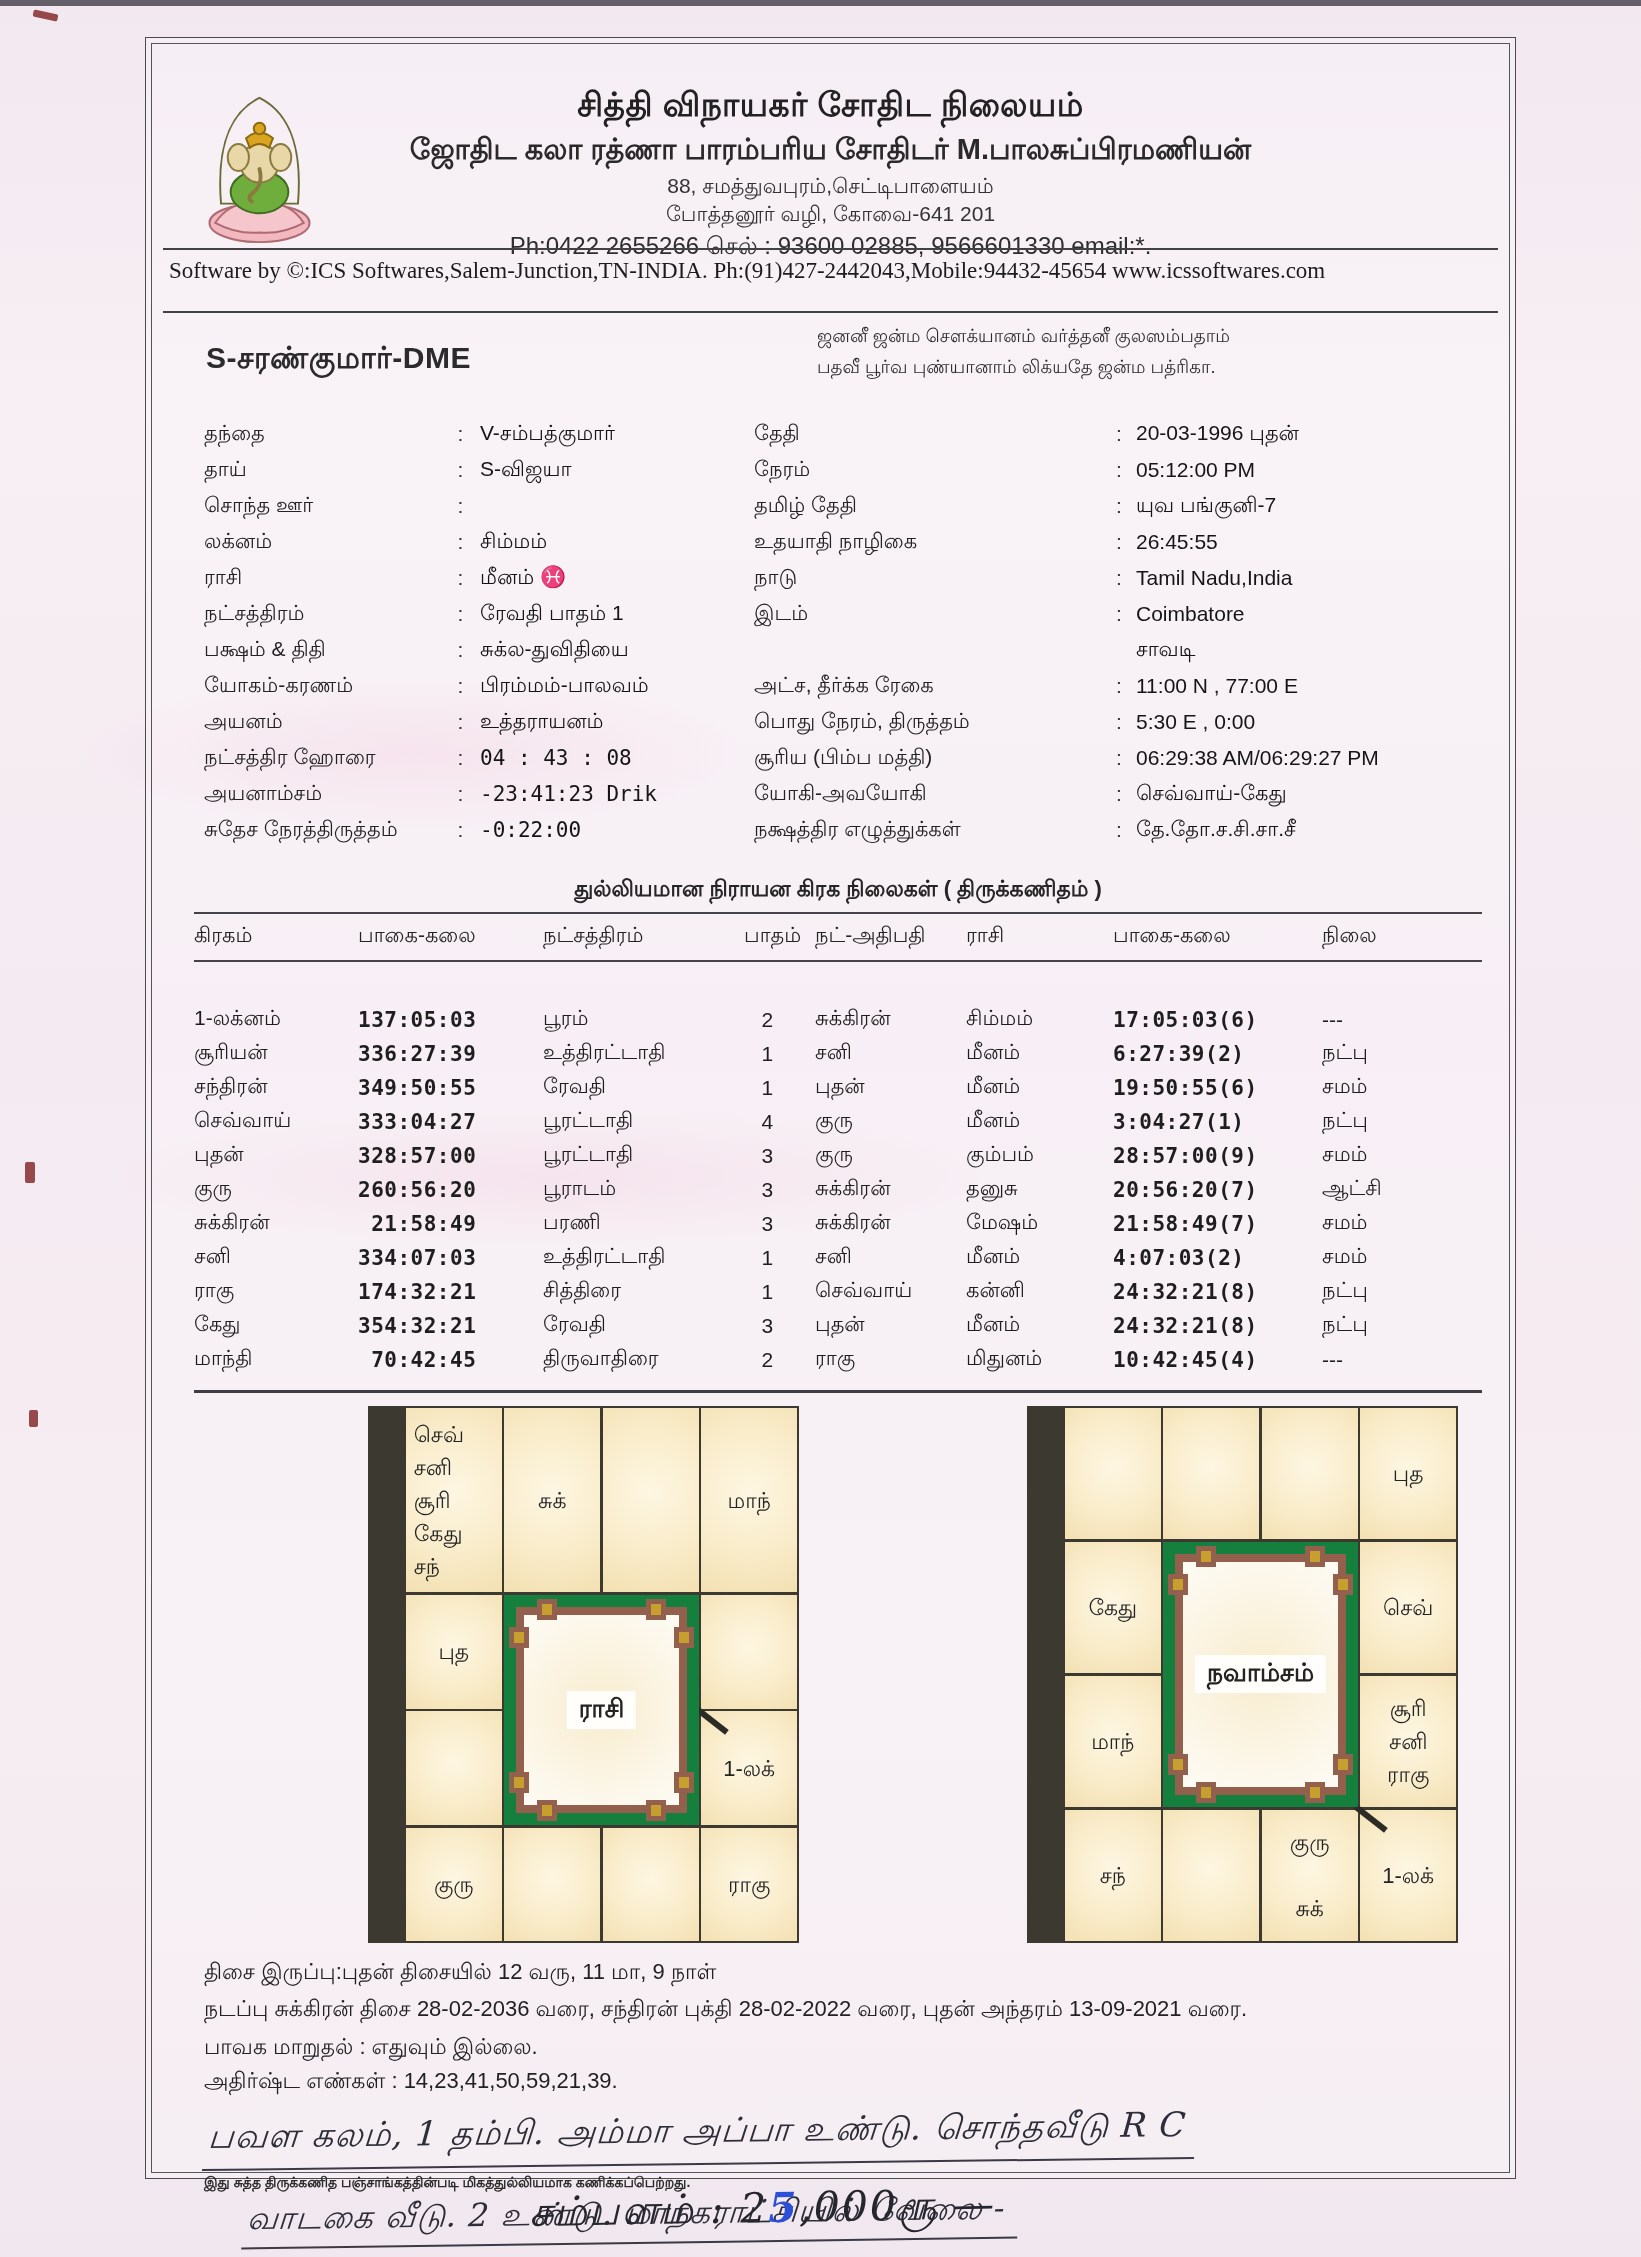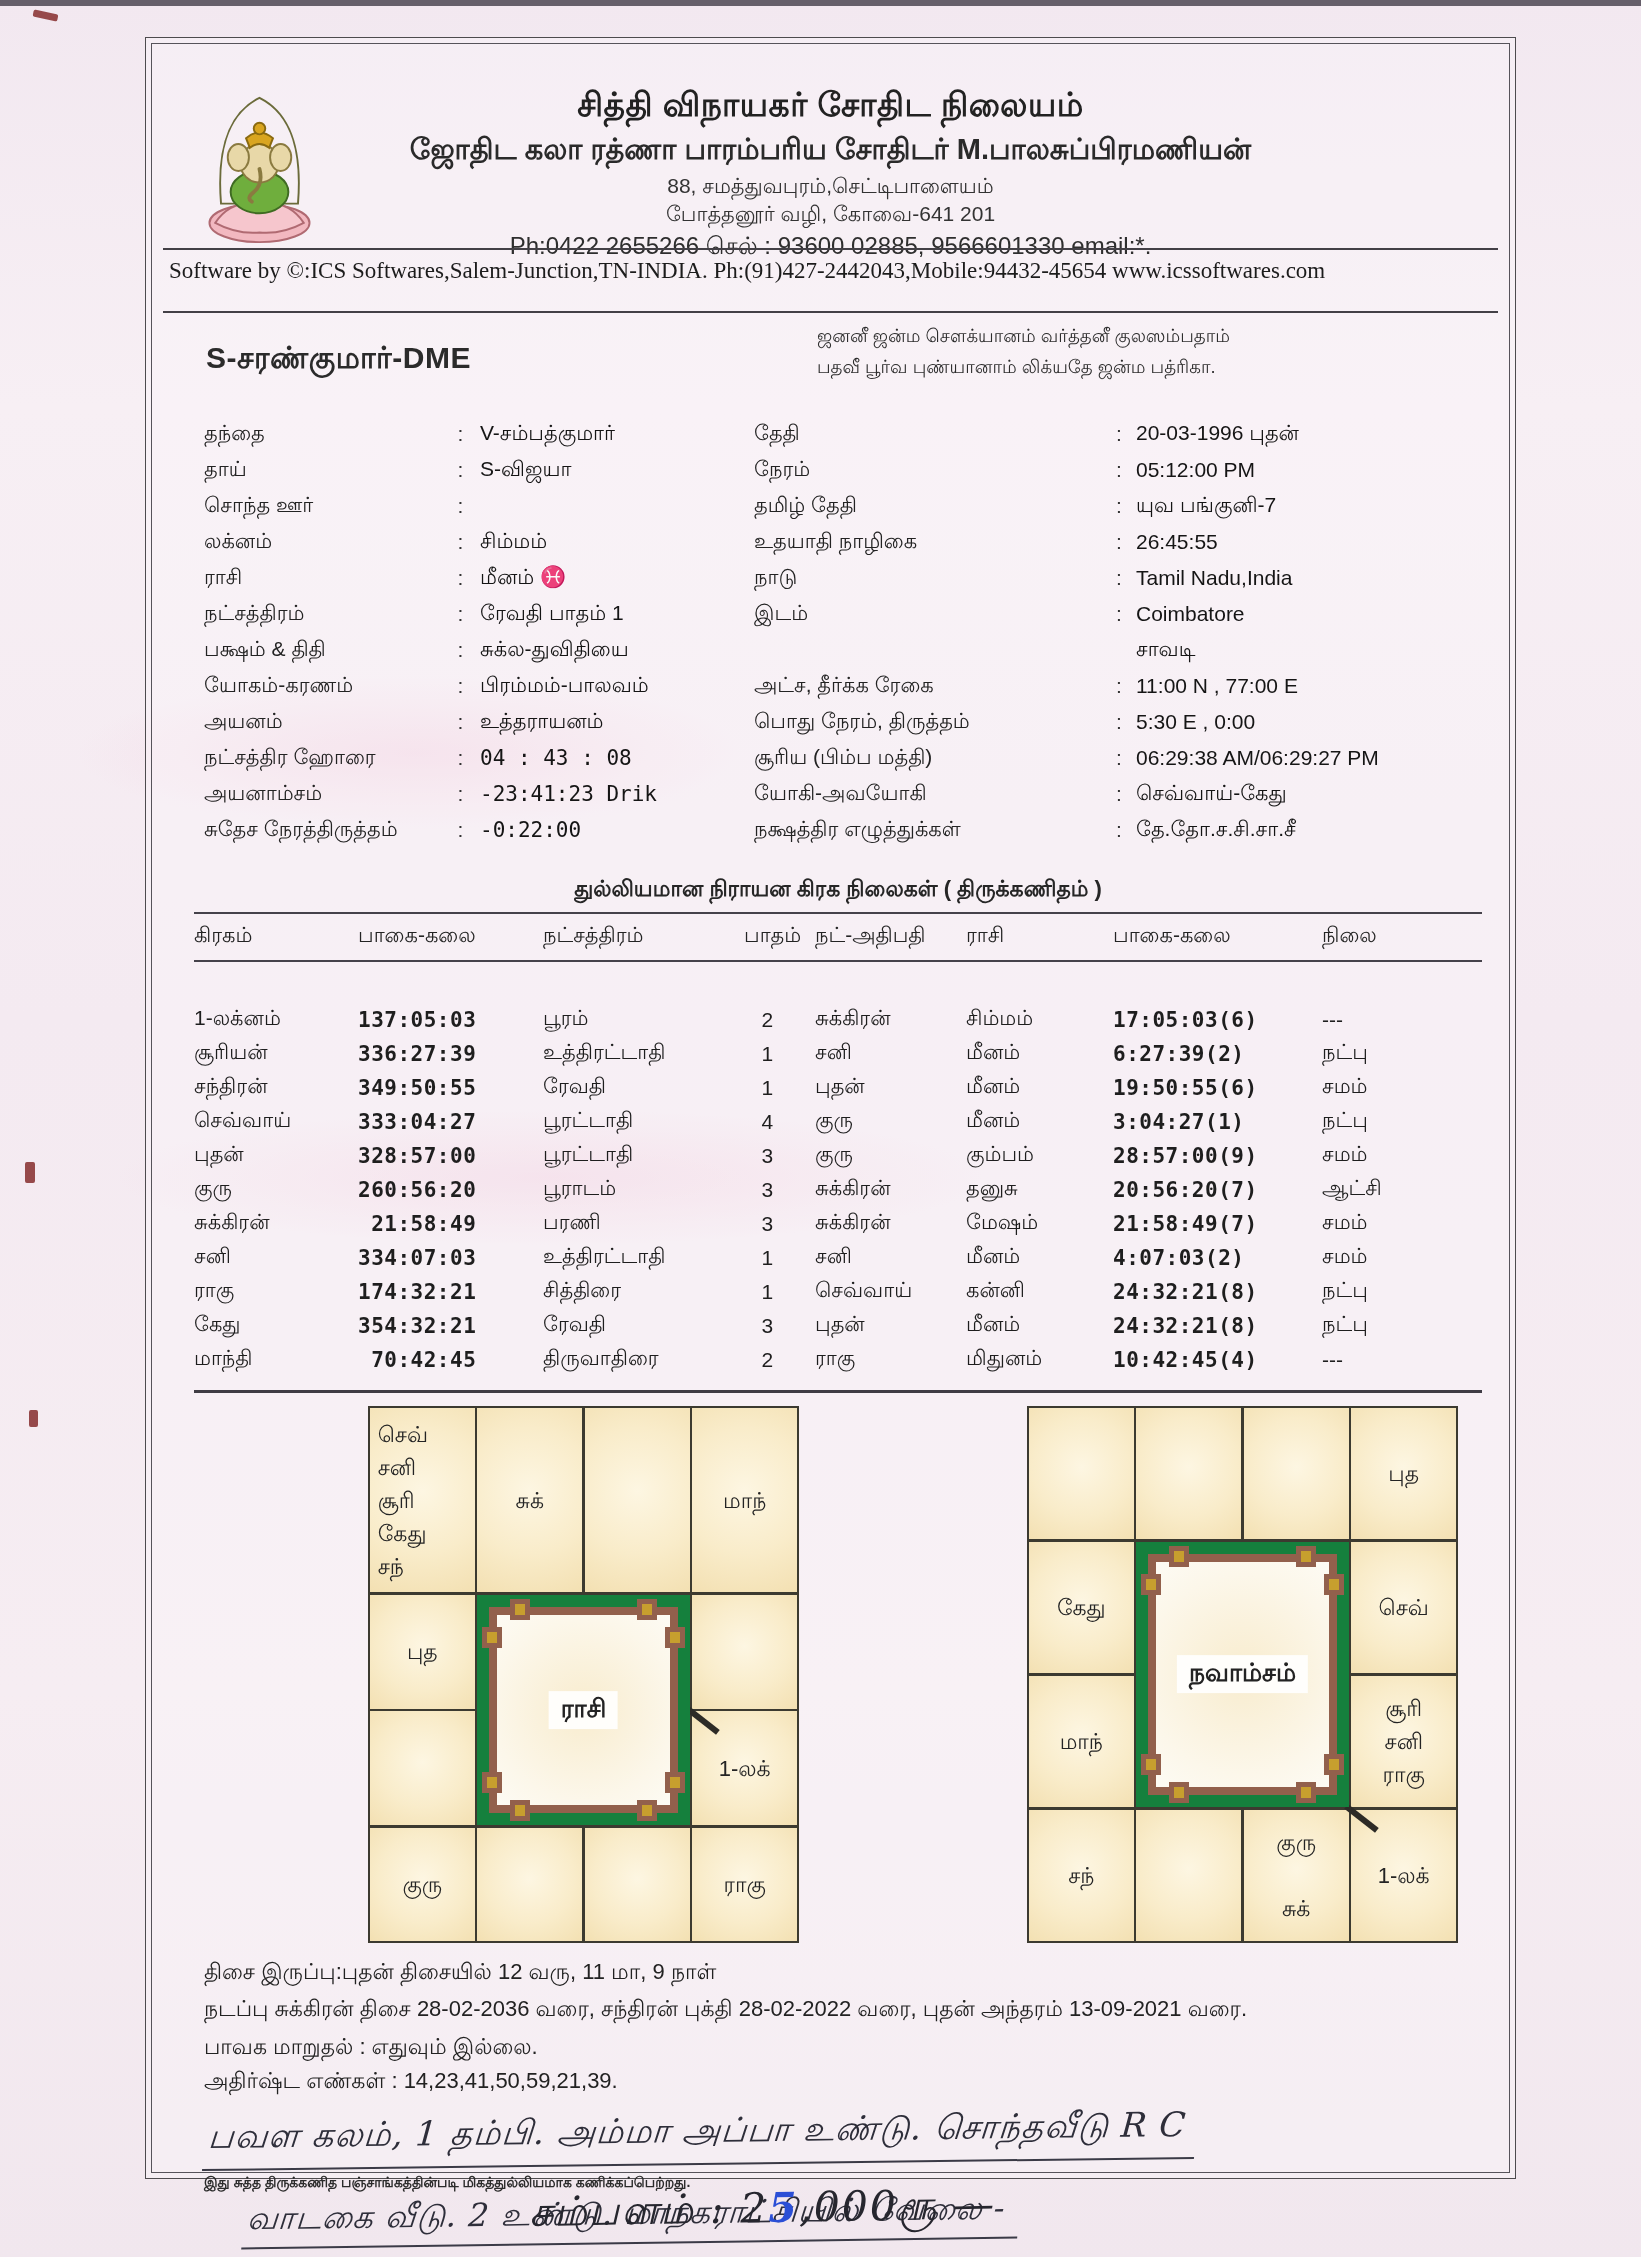--- a/index.html
+++ b/index.html
@@ -52,21 +52,21 @@
   .ptable .tbody { margin-top:41px; display:grid; grid-auto-rows:34px; }
   .ptable .trow span { white-space:pre; }
   .ptable .num { font-family:"DejaVu Sans Mono", monospace; font-weight:bold; font-size:21px; letter-spacing:0.5px; }
   .ptable .pada { padding-left:17.4px; }
   .ptable .bhr { height:2.9px; background:#3f3c44; margin-top:13.5px; }
 
   
   .charts { position:absolute; left:0; top:1368px; width:100%; height:537px; }
   .chart { position:absolute; top:0; width:431px; height:537px; background:#3c3a30;
            display:grid; grid-template-columns:repeat(4,1fr); grid-template-rows:repeat(4,1fr);
-           gap:2.9px; border:2.9px solid #3c3a30; }
+           gap:2.9px; border:2.9px solid #3c3a30;padding-left:36px; }
   .chart.rasi { left:222px; } .chart.nav { left:881px; }
   .cell { background:radial-gradient(circle at 50% 45%, #fdf6e2 0%, #f9ecca 55%, #f3e0b2 100%);
           display:flex; align-items:center; justify-content:center; text-align:center;
           font-size:22px; color:#242424; white-space:pre-line; line-height:1.5; position:relative; }
   .cell.tl { align-items:flex-start; justify-content:flex-start; text-align:left; padding:9.7px 7.7px; }
   .cell.lagna::before { content:''; position:absolute; left:-3.9px; top:-5.8px; width:39px; height:5.8px;
                         background:#2d2b26; transform:rotate(38deg); transform-origin:left top; }
   .c-r1c1{grid-area:1/1}.c-r1c2{grid-area:1/2}.c-r1c3{grid-area:1/3}.c-r1c4{grid-area:1/4}
   .c-r2c1{grid-area:2/1}.c-r2c4{grid-area:2/4}.c-r3c1{grid-area:3/1}.c-r3c4{grid-area:3/4}
   .c-r4c1{grid-area:4/1}.c-r4c2{grid-area:4/2}.c-r4c3{grid-area:4/3}.c-r4c4{grid-area:4/4}

